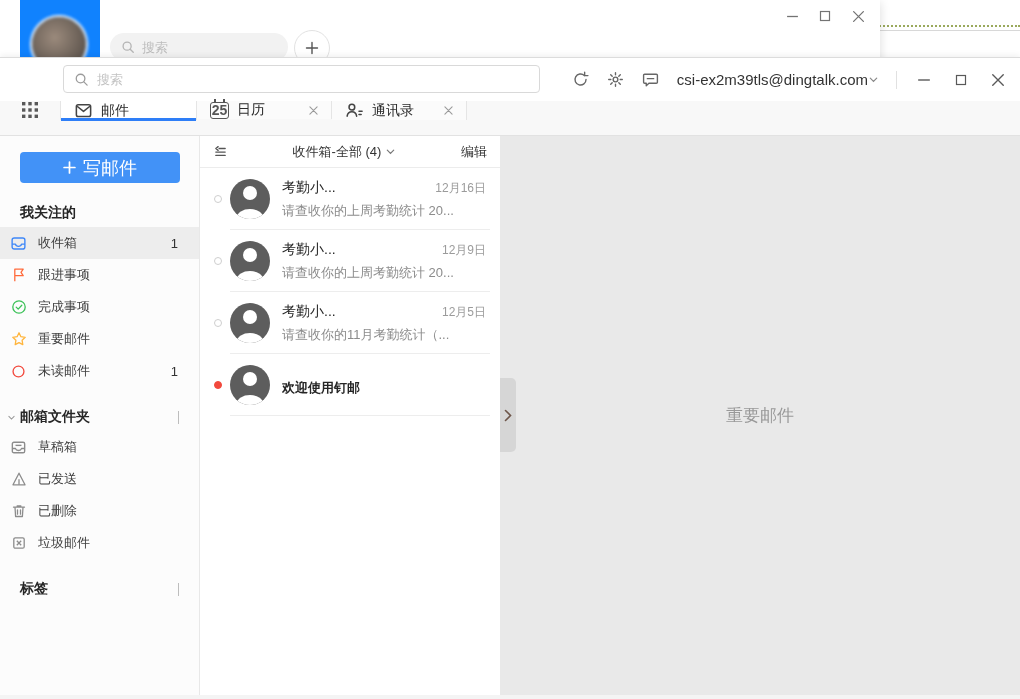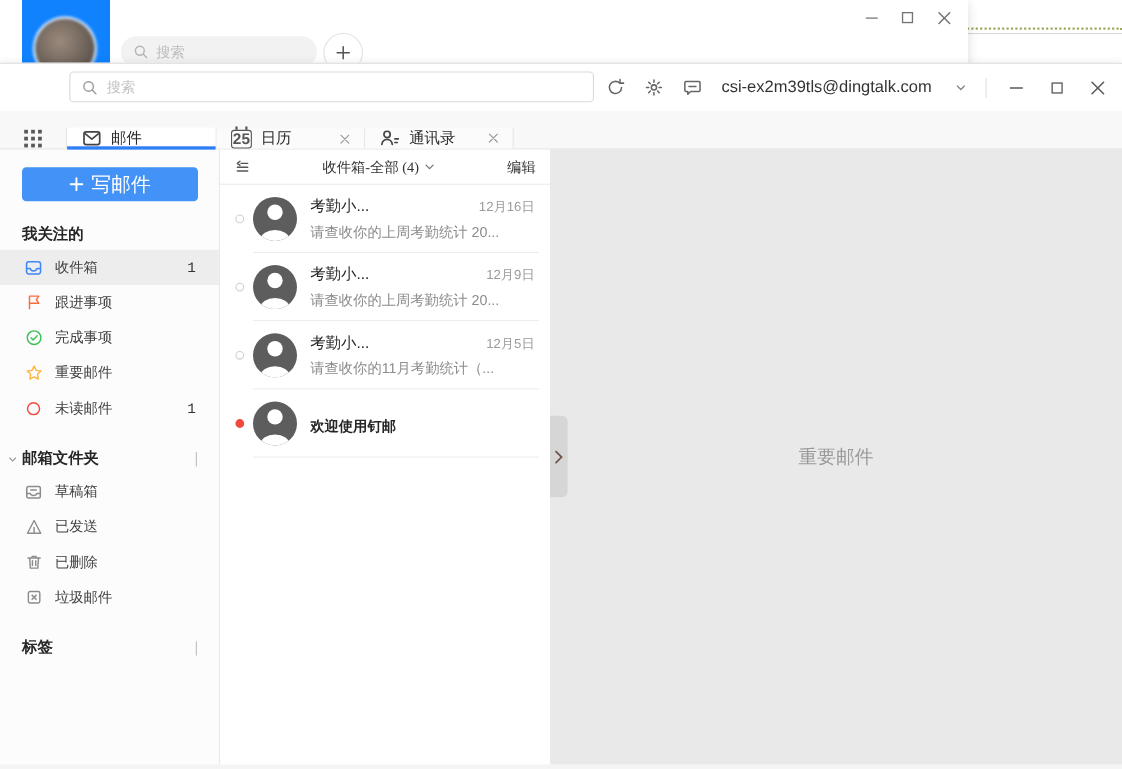--- a/index.html
+++ b/index.html
@@ -33,27 +33,27 @@
     display:flex; flex-direction:column; }
 
   
   .titlebar { height:43px; position:relative; flex:0 0 auto; }
   .tb-search { position:absolute; left:63px; top:7px; width:477px; height:28px; border:1px solid #d9d9d9;
     border-radius:4px; display:flex; align-items:center; gap:8px; padding:0 10px; background:#fff; }
   .tb-search input { border:none; outline:none; width:380px; font-size:13px; color:#555; }
   .tb-search input::placeholder { color:#c2c2c2; }
   .tb-right { position:absolute; right:12px; top:0; height:43px; display:flex; align-items:center; gap:17px; }
   .tb-icon { width:18px; height:18px; display:flex; align-items:center; justify-content:center; color:#666; }
-  .account { display:flex; align-items:center; gap:21px; font-size:15px; color:#333; }
+  .account { display:flex; align-items:center; gap:0; font-size:15px; color:#333; }
   .tb-divider { width:1px; height:18px; background:#e1e1e1; }
   .wbtn2 { width:20px; height:20px; display:flex; align-items:center; justify-content:center; color:#595959; }
 
   
   .tabstrip { height:35px; flex:0 0 auto; background:#f8f8f8; border-bottom:1px solid #e2e2e2;
-    display:flex; align-items:flex-end; }
+    display:flex; align-items:flex-start; }
   .apps-btn { width:60px; display:flex; align-items:center; justify-content:center; }
   .tab { display:flex; align-items:center; gap:8px; padding:0 13px; font-size:14px; color:#2b2b2b;
     border-right:1px solid #e5e5e5; position:relative; background:#fbfbfb; }
   .tab.active { width:137px; background:#fff; border-left:1px solid #e5e5e5; }
   .tab.active::after { content:""; position:absolute; left:0; right:0; bottom:-1px; height:3px; background:#2e7ef7; }
   .tab.t2 { width:135px; } .tab.t3 { width:135px; }
   .tab .tab-close { margin-left:auto; color:#9a9a9a; display:flex; }
   .cal-icon { width:19px; height:17px; border:1.6px solid #555; border-radius:3px; position:relative;
     display:flex; align-items:center; justify-content:center; font-size:14px; font-weight:bold; color:#555; }
   .cal-icon::before,.cal-icon::after { content:""; position:absolute; top:-4px; width:2px; height:3px; background:#555; }
@@ -64,33 +64,33 @@
 
   
   .sidebar { width:200px; flex:0 0 auto; background:#fcfcfc; border-right:1px solid #e8e8e8;
     padding-top:16px; font-size:13px; }
   .compose-btn { margin:0 20px; width:160px; height:31px; background:#4292f7; border:none; border-radius:4px;
     color:#fff; font-size:18px; display:flex; align-items:center; justify-content:center; gap:7px; cursor:pointer; }
   .section-title { display:flex; align-items:center; margin:21px 20px 5px 20px; font-weight:bold;
     font-size:14px; color:#262626; position:relative; }
   .section-title .sec-chevron { position:absolute; left:-13px; color:#9a9a9a; display:flex; }
   .sec-bar { margin-left:auto; width:1px; height:13px; background:#bdbdbd; }
-  .side-item { height:32px; display:flex; align-items:center; padding:0 21px 0 22px; color:#404040; cursor:pointer;font-family:Liberation Mono, monospace; }
+  .side-item { height:32px; display:flex; align-items:center; padding:0 21px 0 10px; color:#404040; cursor:pointer; }
   .side-item.selected { background:#ededed; }
   .side-item .s-icon { width:17px; height:17px; display:flex; align-items:center; justify-content:center; }
   .side-item .label { margin-left:11px; }
   .side-item .count { margin-left:auto; color:#333; }
   .c-blue{color:#3e87f8} .c-flag{color:#ff6a3b} .c-green{color:#3bc157} .c-star{color:#ffb53d}
   .c-red{color:#f2493d} .c-gray{color:#8c8c8c}
 
   
   .maillist { width:300px; flex:0 0 auto; background:#fff; display:flex; flex-direction:column; }
   .ml-header { height:32px; flex:0 0 auto; display:flex; align-items:center; padding:0 13px;
     border-bottom:1px solid #ececec; font-size:13px; color:#333; }
-  .ml-title { flex:1; text-align:center; display:flex; align-items:center; justify-content:center; gap:4px;font-family:Liberation Serif, serif; }
+  .ml-title { flex:1; text-align:center; display:flex; align-items:center; justify-content:center; gap:4px; }
   .ml-edit { color:#333; cursor:pointer; }
   .ml-item { height:62px; flex:0 0 auto; display:flex; align-items:center; padding:0 14px; position:relative; cursor:pointer; }
   .ml-item::after { content:""; position:absolute; left:30px; right:10px; bottom:0; height:1px; background:#ededed; }
   .read-dot { width:8px; height:8px; border-radius:50%; border:1px solid #cfcfcf; flex:0 0 auto; }
   .ml-item.unread .read-dot { background:#f2493d; border-color:#f2493d; }
   .ml-avatar { width:40px; height:40px; border-radius:50%; background:#5d5d5d; margin-left:8px;
     position:relative; overflow:hidden; flex:0 0 auto; }
   .ml-avatar::before { content:""; position:absolute; left:13px; top:7px; width:14px; height:14px;
     border-radius:50%; background:#fff; }
   .ml-avatar::after { content:""; position:absolute; left:7px; bottom:-7px; width:26px; height:17px;

